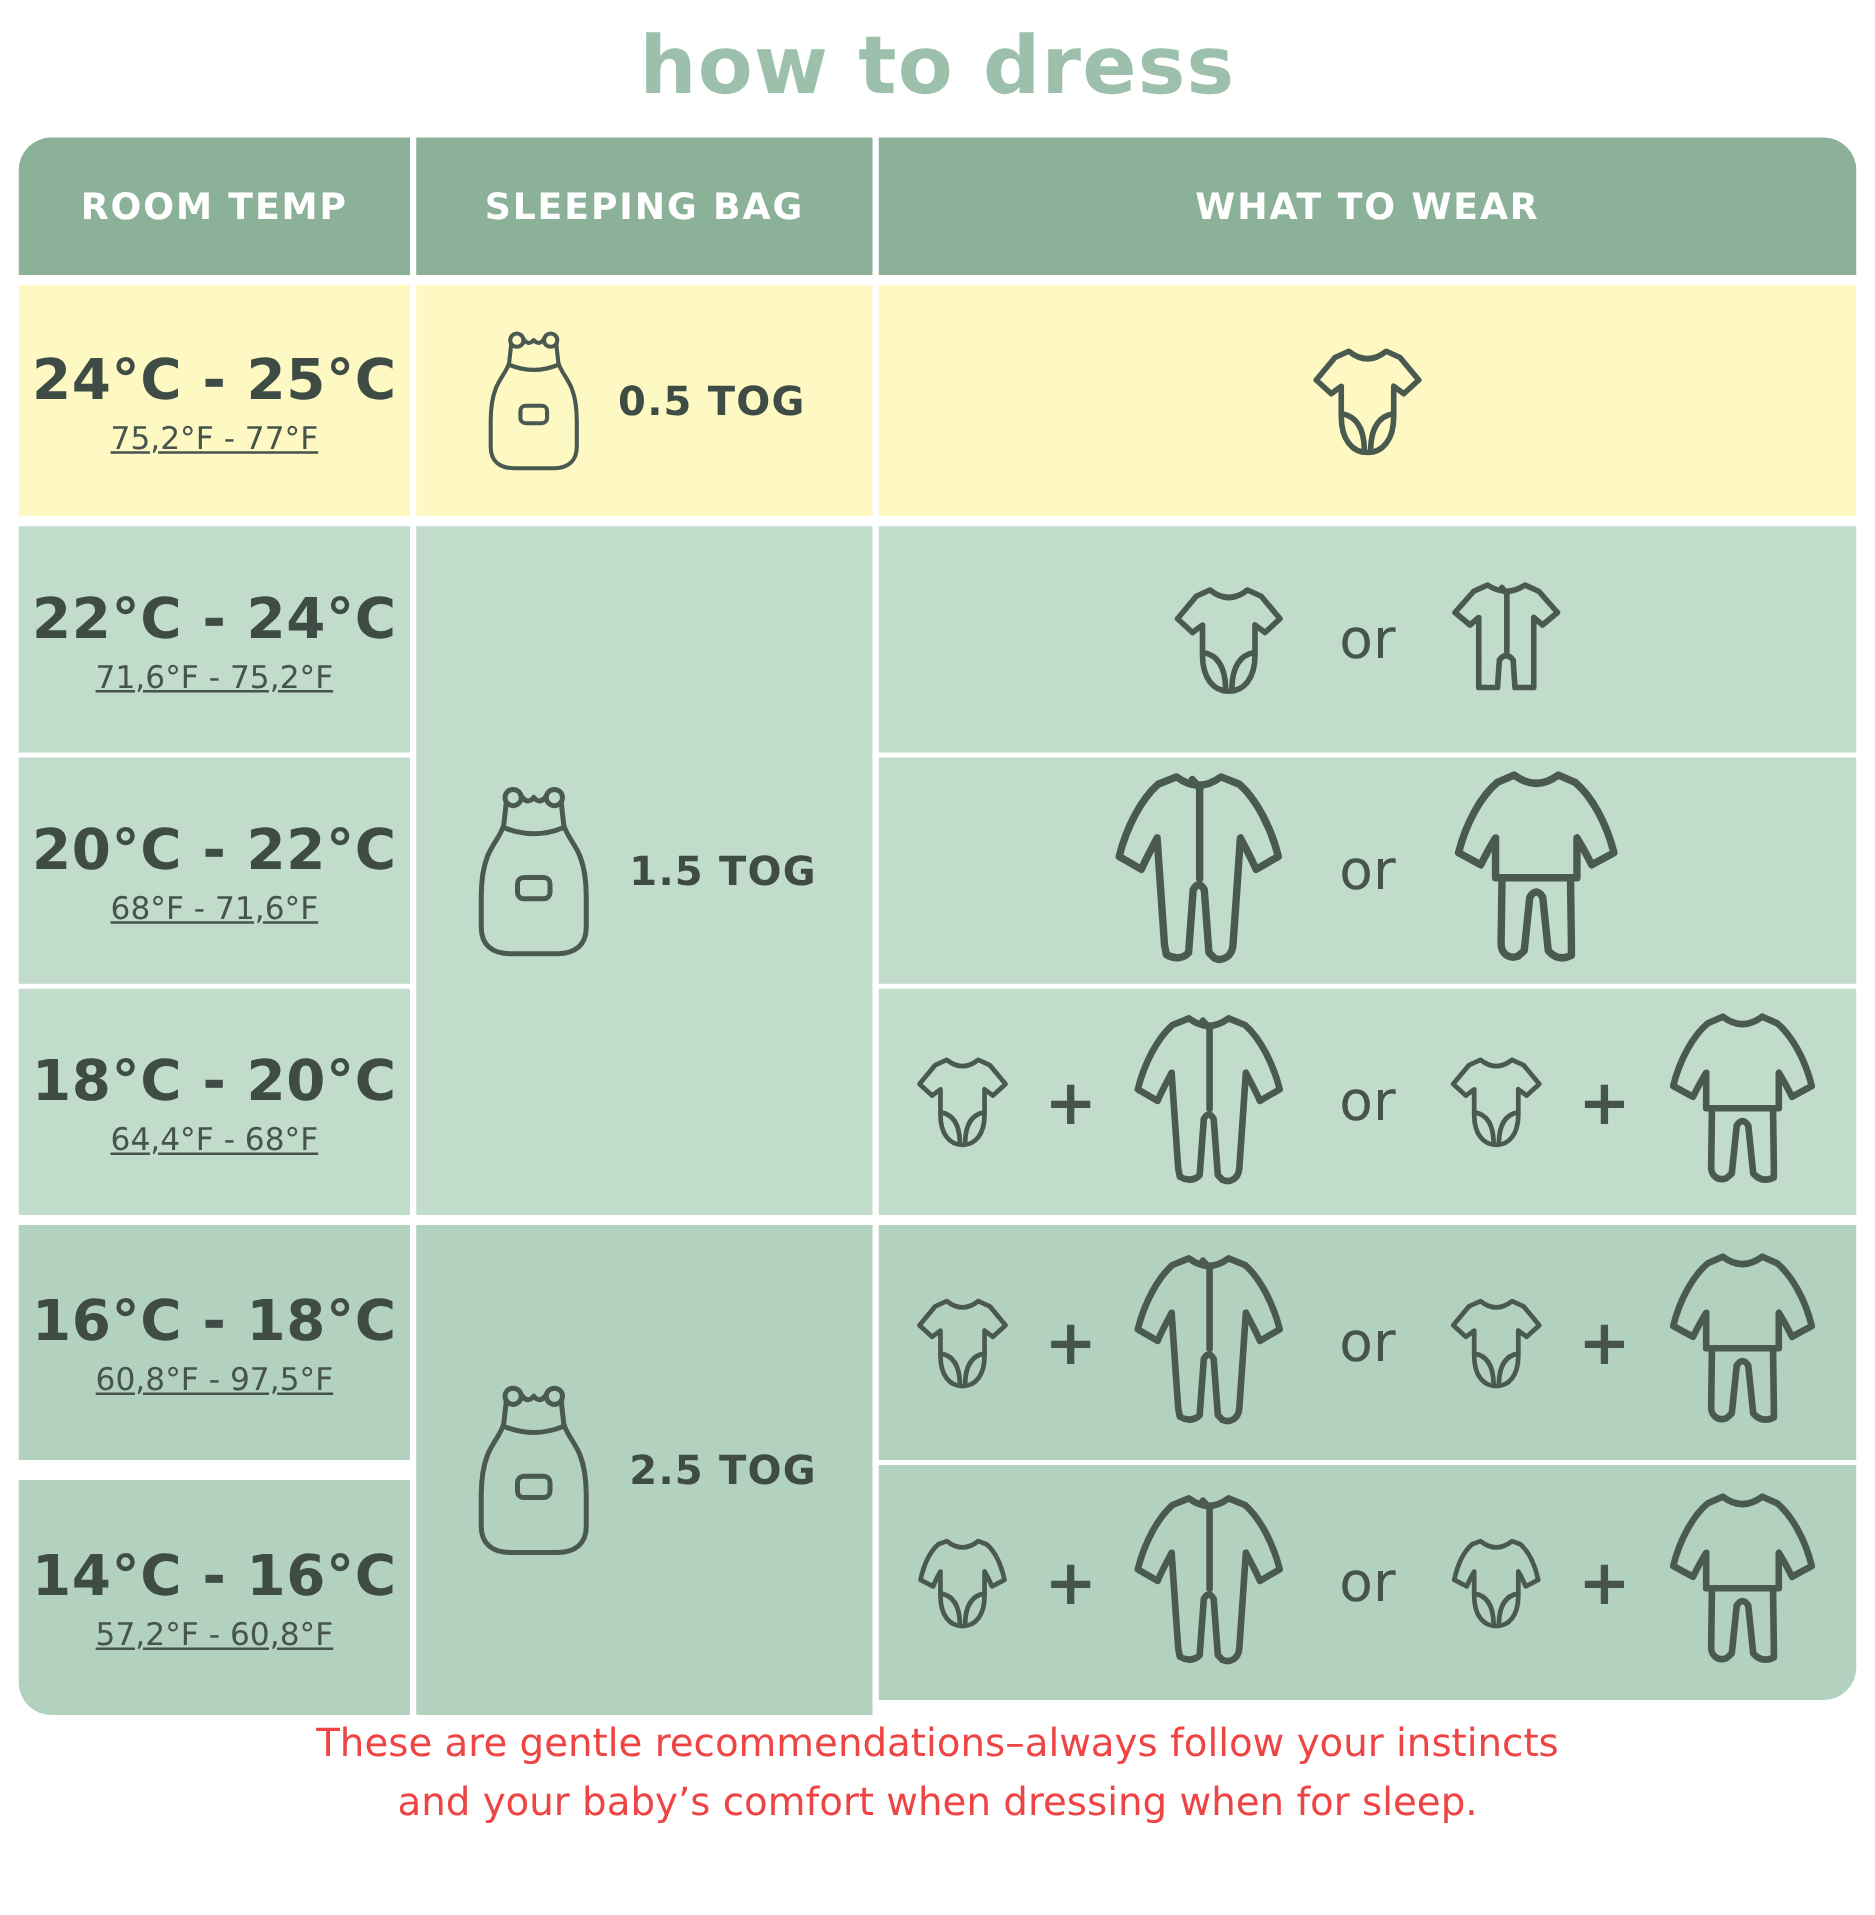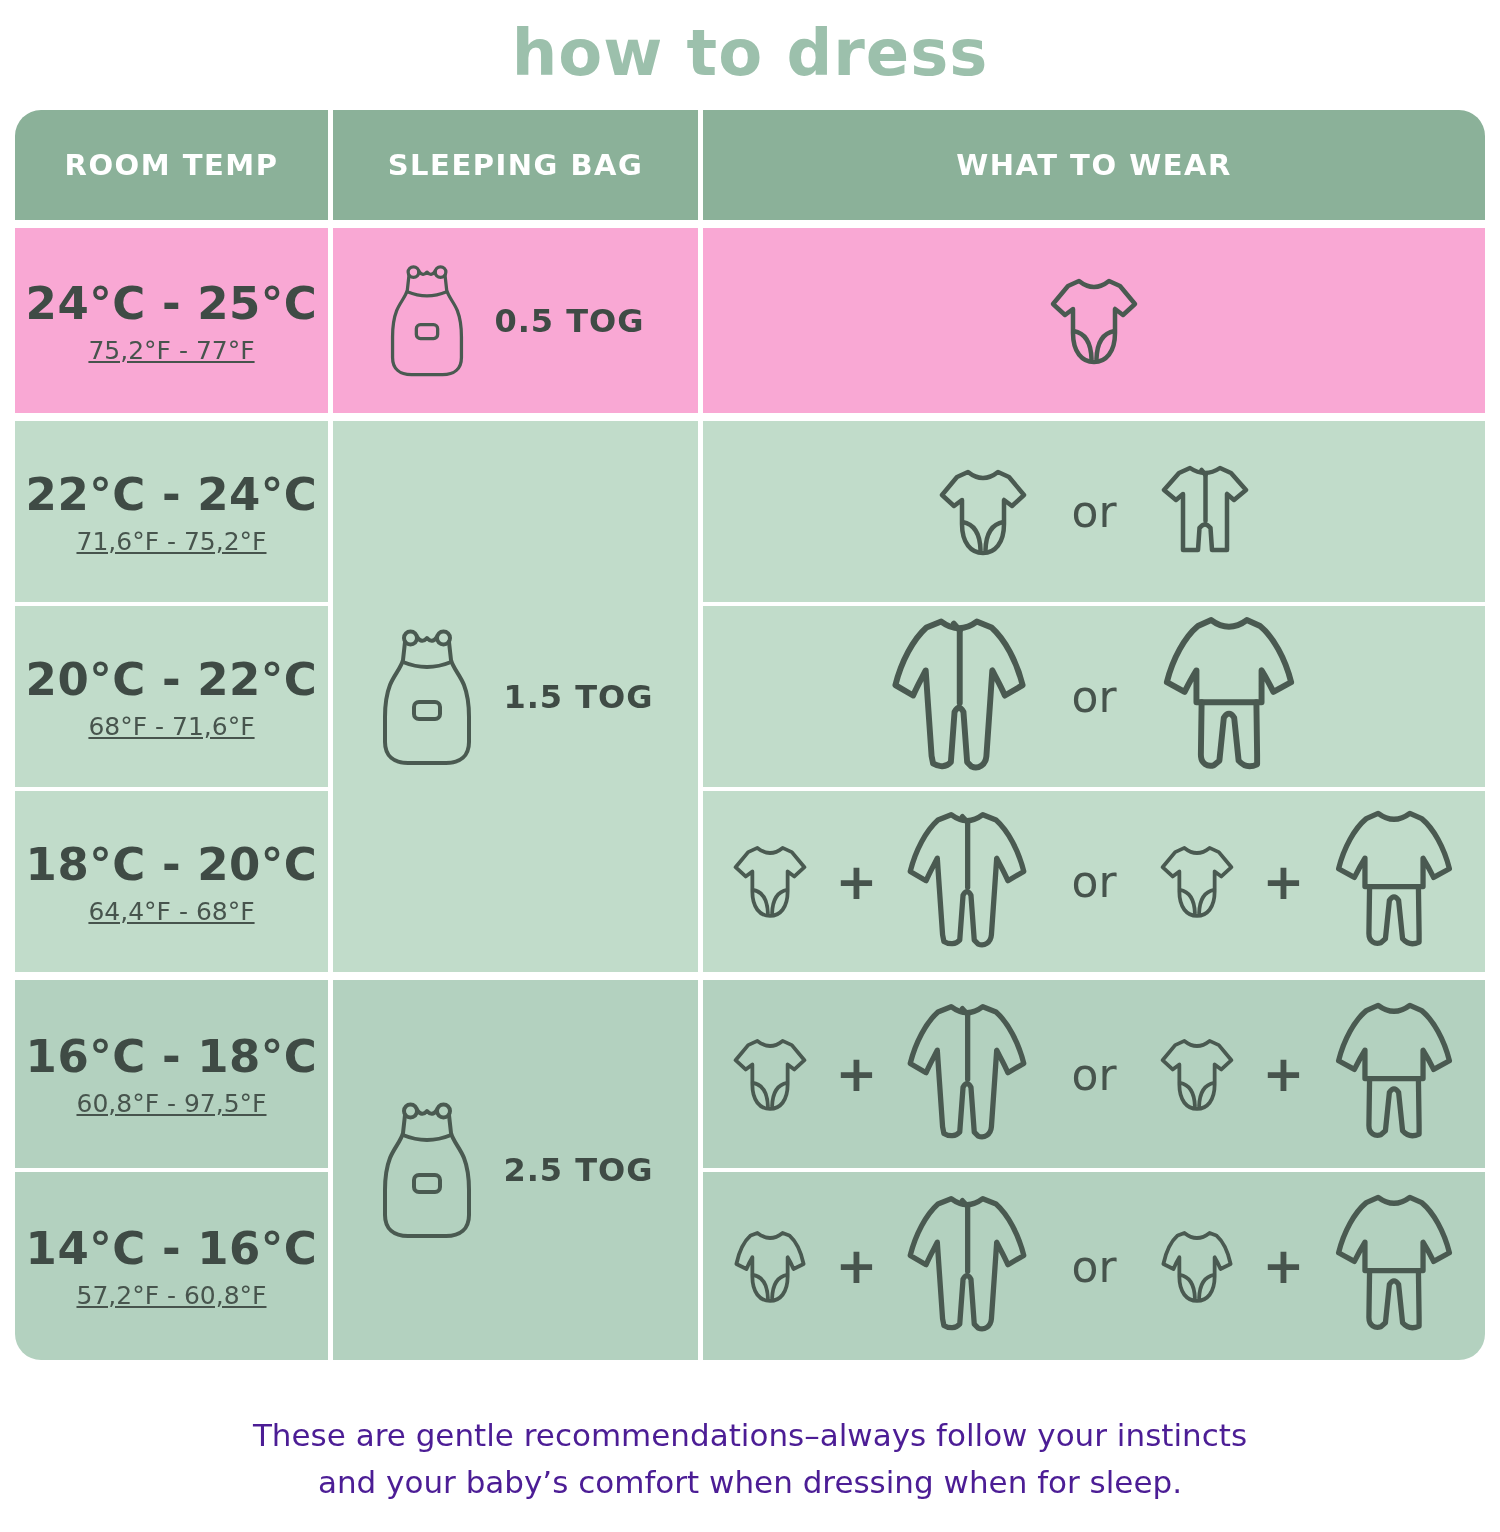--- a/index.html
+++ b/index.html
@@ -38,24 +38,24 @@
   .hdr-cell{
     height:110px;
     background:#8BB199;
     color:#ffffff;
     font-weight:bold;
     font-size:29px;
     letter-spacing:1.5px;
   }
   .corner-tl{border-top-left-radius:26px;}
   .corner-tr{border-top-right-radius:26px;}
-  .corner-bl{border-bottom-left-radius:26px;}
+  .corner-bl{border-bottom-left-radius:26px;margin-top:12px;}
   .corner-br{border-bottom-right-radius:26px;}
 
-  .g1 .cell{background:#f9a8d4;}
+  .g1 .cell{background:#fef9c3;}
   .g2 .cell{background:#C1DCCA;}
   .g3 .cell{background:#B3D1BF;}
 
   .g1 .row-h{height:185px;}
   .stack{display:flex;flex-direction:column;gap:4px;}
   .g2 .stack .cell{height:181px;}
   .g3 .stack .cell{height:188px;}
 
   .temp-cell{flex-direction:column;gap:6px;}
   .temp-c{
@@ -94,25 +94,24 @@
   svg.icon{display:block;stroke:#4A5A51;fill:none;stroke-linecap:round;stroke-linejoin:round;}
   .icon-bag-sm{width:82px;height:115px;}
   .icon-bag{width:100px;height:140px;}
   .icon-onesie{width:100px;height:96px;}
   .icon-onesie.sm{width:84px;height:81px;}
   .icon-romper{width:100px;height:100px;}
   .icon-suit{width:148px;height:166px;}
   .icon-suit.sm{width:132px;height:148px;}
 
   .footer-note{
-    margin-top:52px;
     text-align:center;
     font-size:31px;
     line-height:1.5;
-    color:#4c1d95;
+    color:#ef4444;
   }
 </style>
 </head>
 <body>
 
 <svg width="0" height="0" style="position:absolute">
   <defs>
     <symbol id="sym-bag" viewBox="0 0 100 140">
       <g stroke-width="4">
         <circle cx="33.5" cy="11" r="6.5"></circle>

